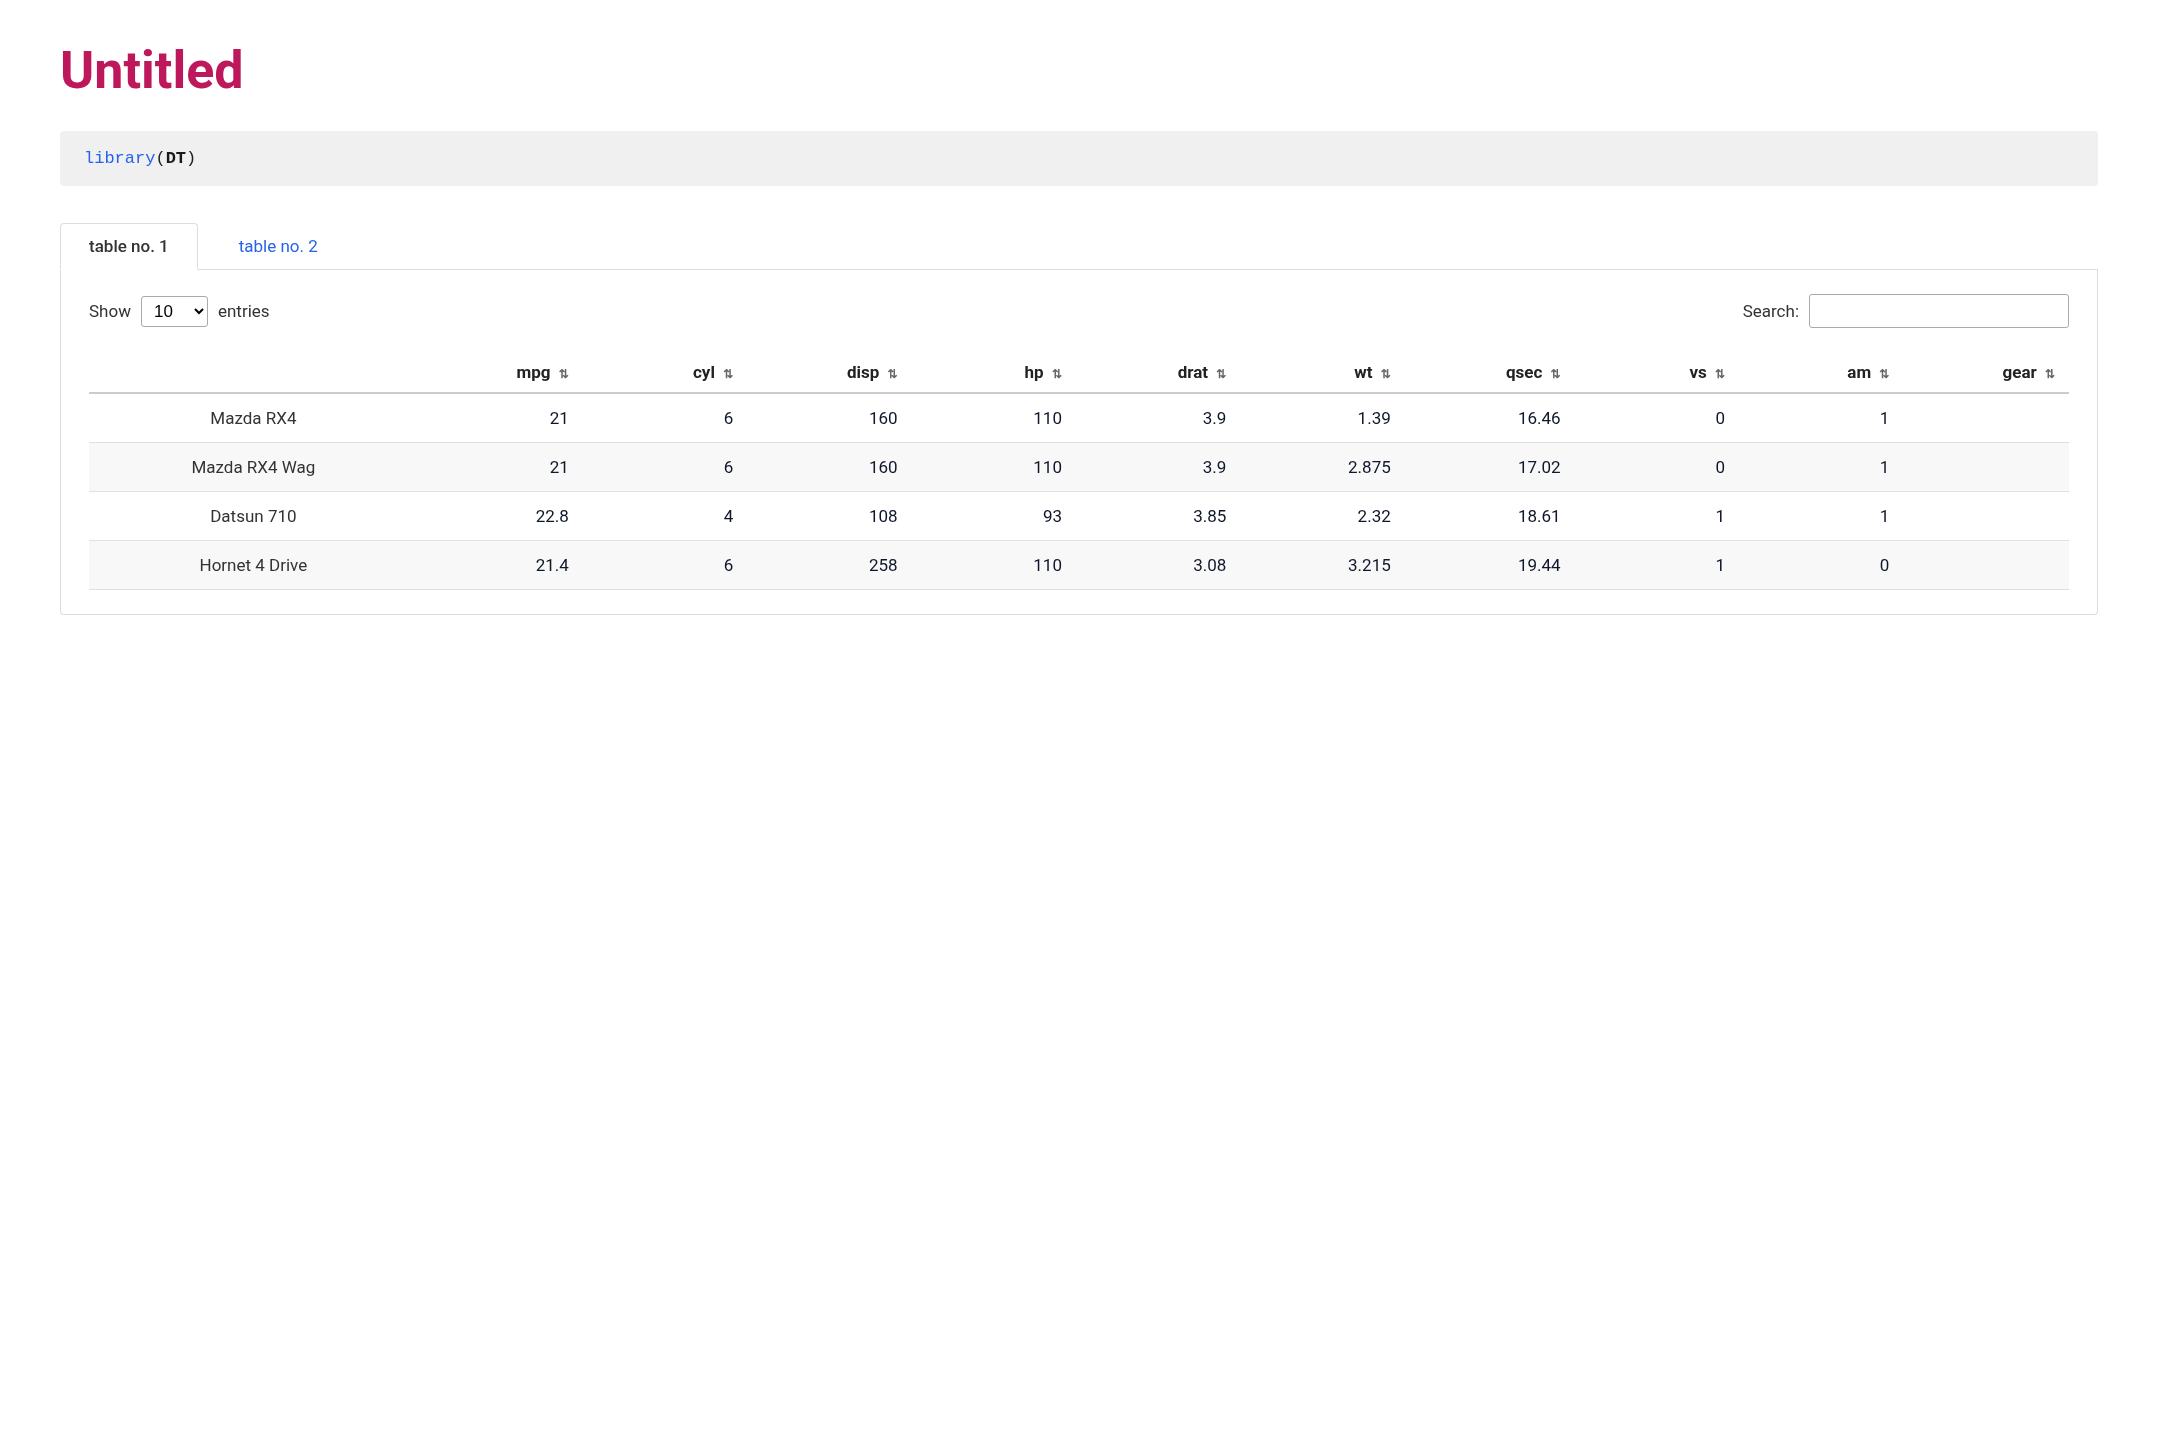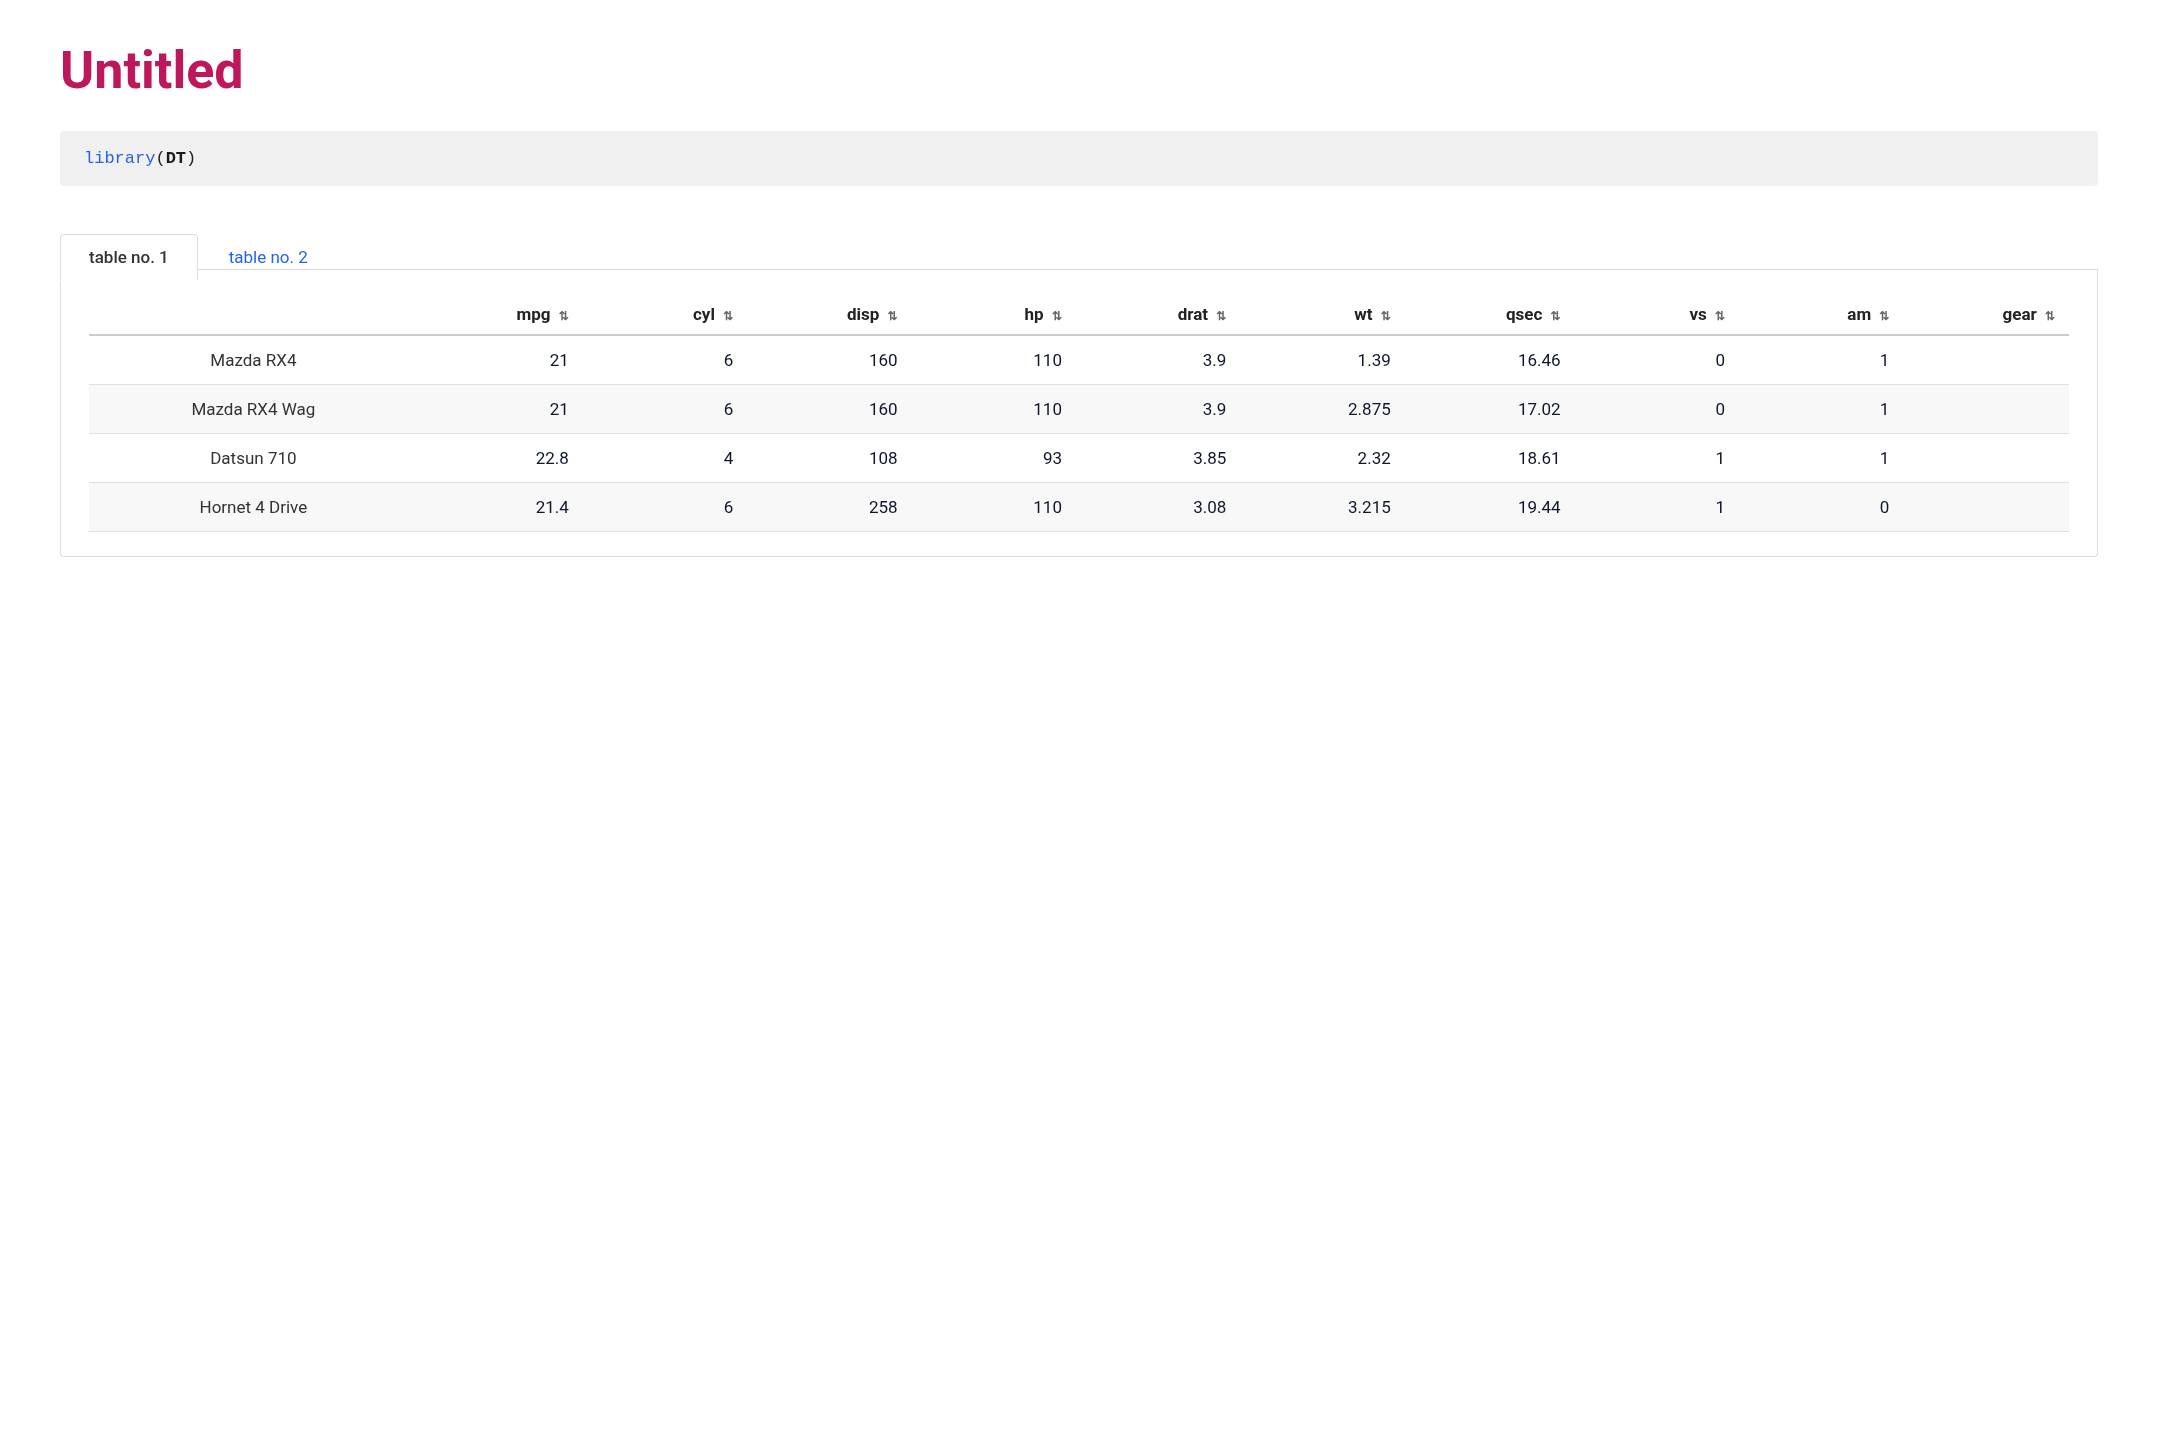--- a/index.html
+++ b/index.html
@@ -42,23 +42,23 @@
 
     .tab {
       padding: 12px 28px;
       font-size: 17px;
       cursor: pointer;
       border: 1px solid transparent;
       border-bottom: none;
       background: #fff;
       color: #444;
       border-radius: 4px 4px 0 0;
-      margin-right: 2px;
+      margin-right: 12px;
       position: relative;
-      top: 12px;
+      top: 1px;
     }
 
     .tab.active {
       border-color: #ddd;
       background: #fff;
       color: #333;
       font-weight: 500;
       border-bottom: 2px solid #fff;
       z-index: 1;
     }
@@ -188,20 +188,36 @@
   <div class="tab active">
     <span>table no. 1</span>
   </div>
   <div class="tab inactive">
     <span>table no. 2</span>
   </div>
 </div>
 
 <div class="table-container">
 
+  <div class="controls">
+    <div class="show-entries">
+      <span>Show</span>
+      <select class="entries-select">
+        <option value="10">10</option>
+        <option value="25">25</option>
+        <option value="50">50</option>
+        <option value="100">100</option>
+      </select>
+      <span>entries</span>
+    </div>
+    <div class="search-area">
+      <label>Search:</label>
+      <input class="search-input" type="text" value="" style="">
+    </div>
+  </div>
 
   <div class="overflow-wrapper">
     <table class="data-table">
       <thead>
         <tr>
           <th class="col-name"></th>
           <th class="col-num">
             <span>mpg</span>
             <span class="sort-icon">⇅</span>
           </th>

